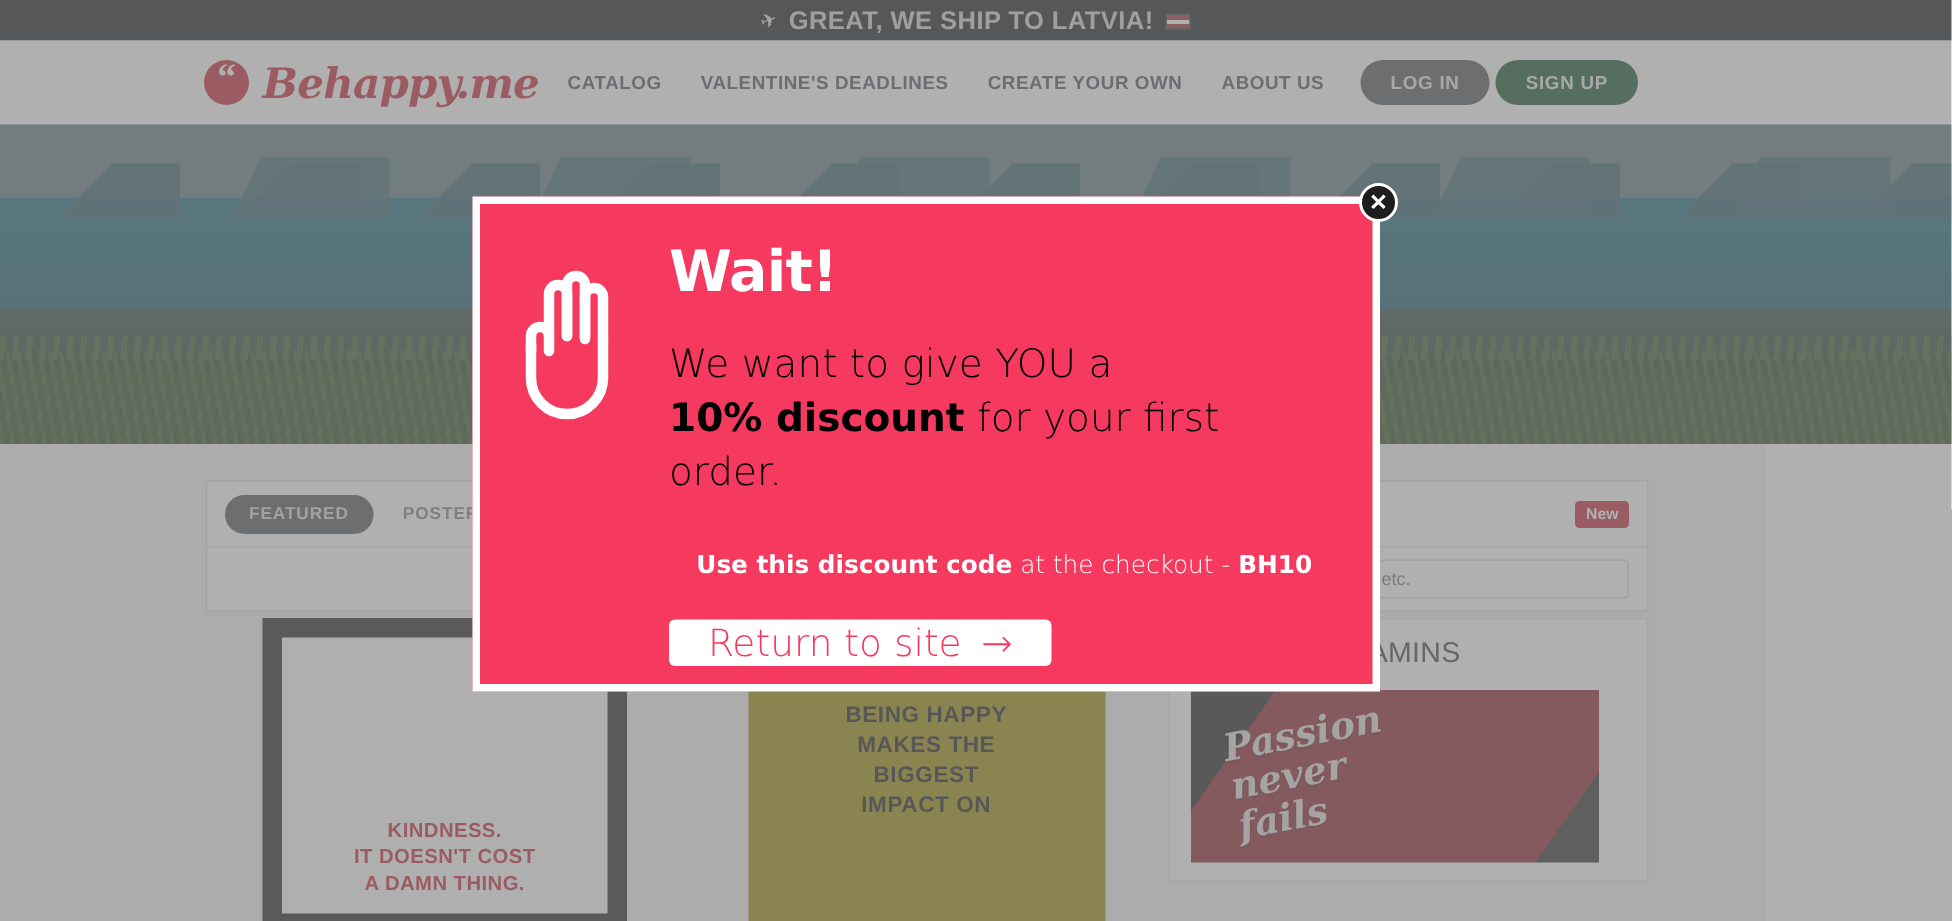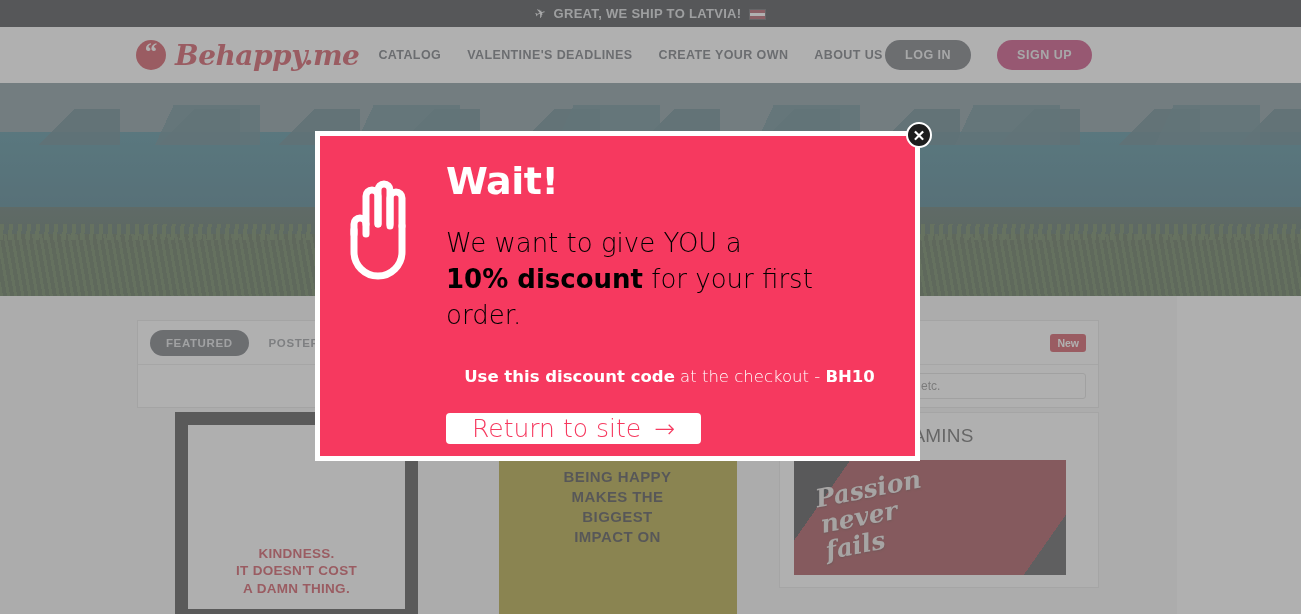--- a/index.html
+++ b/index.html
@@ -12,21 +12,21 @@
   #page { position: relative; width: 1301px; height: 614px; overflow: hidden; }
 
   
   .ship-bar {
     position: absolute; top: 0; left: 0; width: 1301px; height: 27px;
     background: #14171c;
     display: flex; align-items: center; justify-content: center;
     gap: 8px;
   }
   .ship-text {
-    color: #cfd2d6; font-size: 13px; font-weight: bold;
+    color: #cfd2d6; font-size: 17px; font-weight: bold;
     letter-spacing: .3px; text-transform: uppercase;
   }
   .plane-icon { color: #e8eaec; font-size: 13px; line-height: 1; display:inline-block; transform: rotate(-20deg); }
   .lv-flag {
     width: 17px; height: 11px; display: inline-block; position: relative; top: 1px;
     background: linear-gradient(to bottom, #9e2b3a 0 36%, #ffffff 36% 64%, #9e2b3a 64% 100%);
     border: 1px solid #3a3d42;
   }
 
   
@@ -47,29 +47,29 @@
     font-family: "DejaVu Serif", serif;
     font-style: italic; font-weight: bold;
     font-size: 28px; color: #c62433; letter-spacing: -.5px;
   }
   .nav { display: flex; align-items: center; gap: 26px; margin-left: 19px; }
   .nav-link {
     color: #4a4f57; font-size: 12.5px; font-weight: bold;
     letter-spacing: .4px; text-transform: uppercase; cursor: pointer;
     white-space: nowrap;
   }
-  .header-actions { margin-left: auto; margin-right: 209px; display: flex; gap: 26px; }
+  .header-actions { margin-left: auto; margin-right: 209px; display: flex; gap: 4px; }
   .btn-login, .btn-signup {
     border: none; border-radius: 16px; padding: 8px 20px;
     font-size: 12.5px; font-weight: bold; letter-spacing: .5px;
     text-transform: uppercase; color: #e7e9eb; cursor: pointer;
     font-family: "Liberation Sans", sans-serif;
   }
   .btn-login { background: #4c5158; }
-  .btn-signup { background: #be185d; }
+  .btn-signup { background: #14532d; }
 
   
   .hero {
     position: absolute; top: 83px; left: 0; width: 1301px; height: 213px;
     overflow: hidden;
     background:
       linear-gradient(to bottom,
         #5f7a80 0%, #5f7a80 23%,
         #1d6b7d 23%, #17596c 58%,
         #2c4a40 58%, #22402f 78%,

